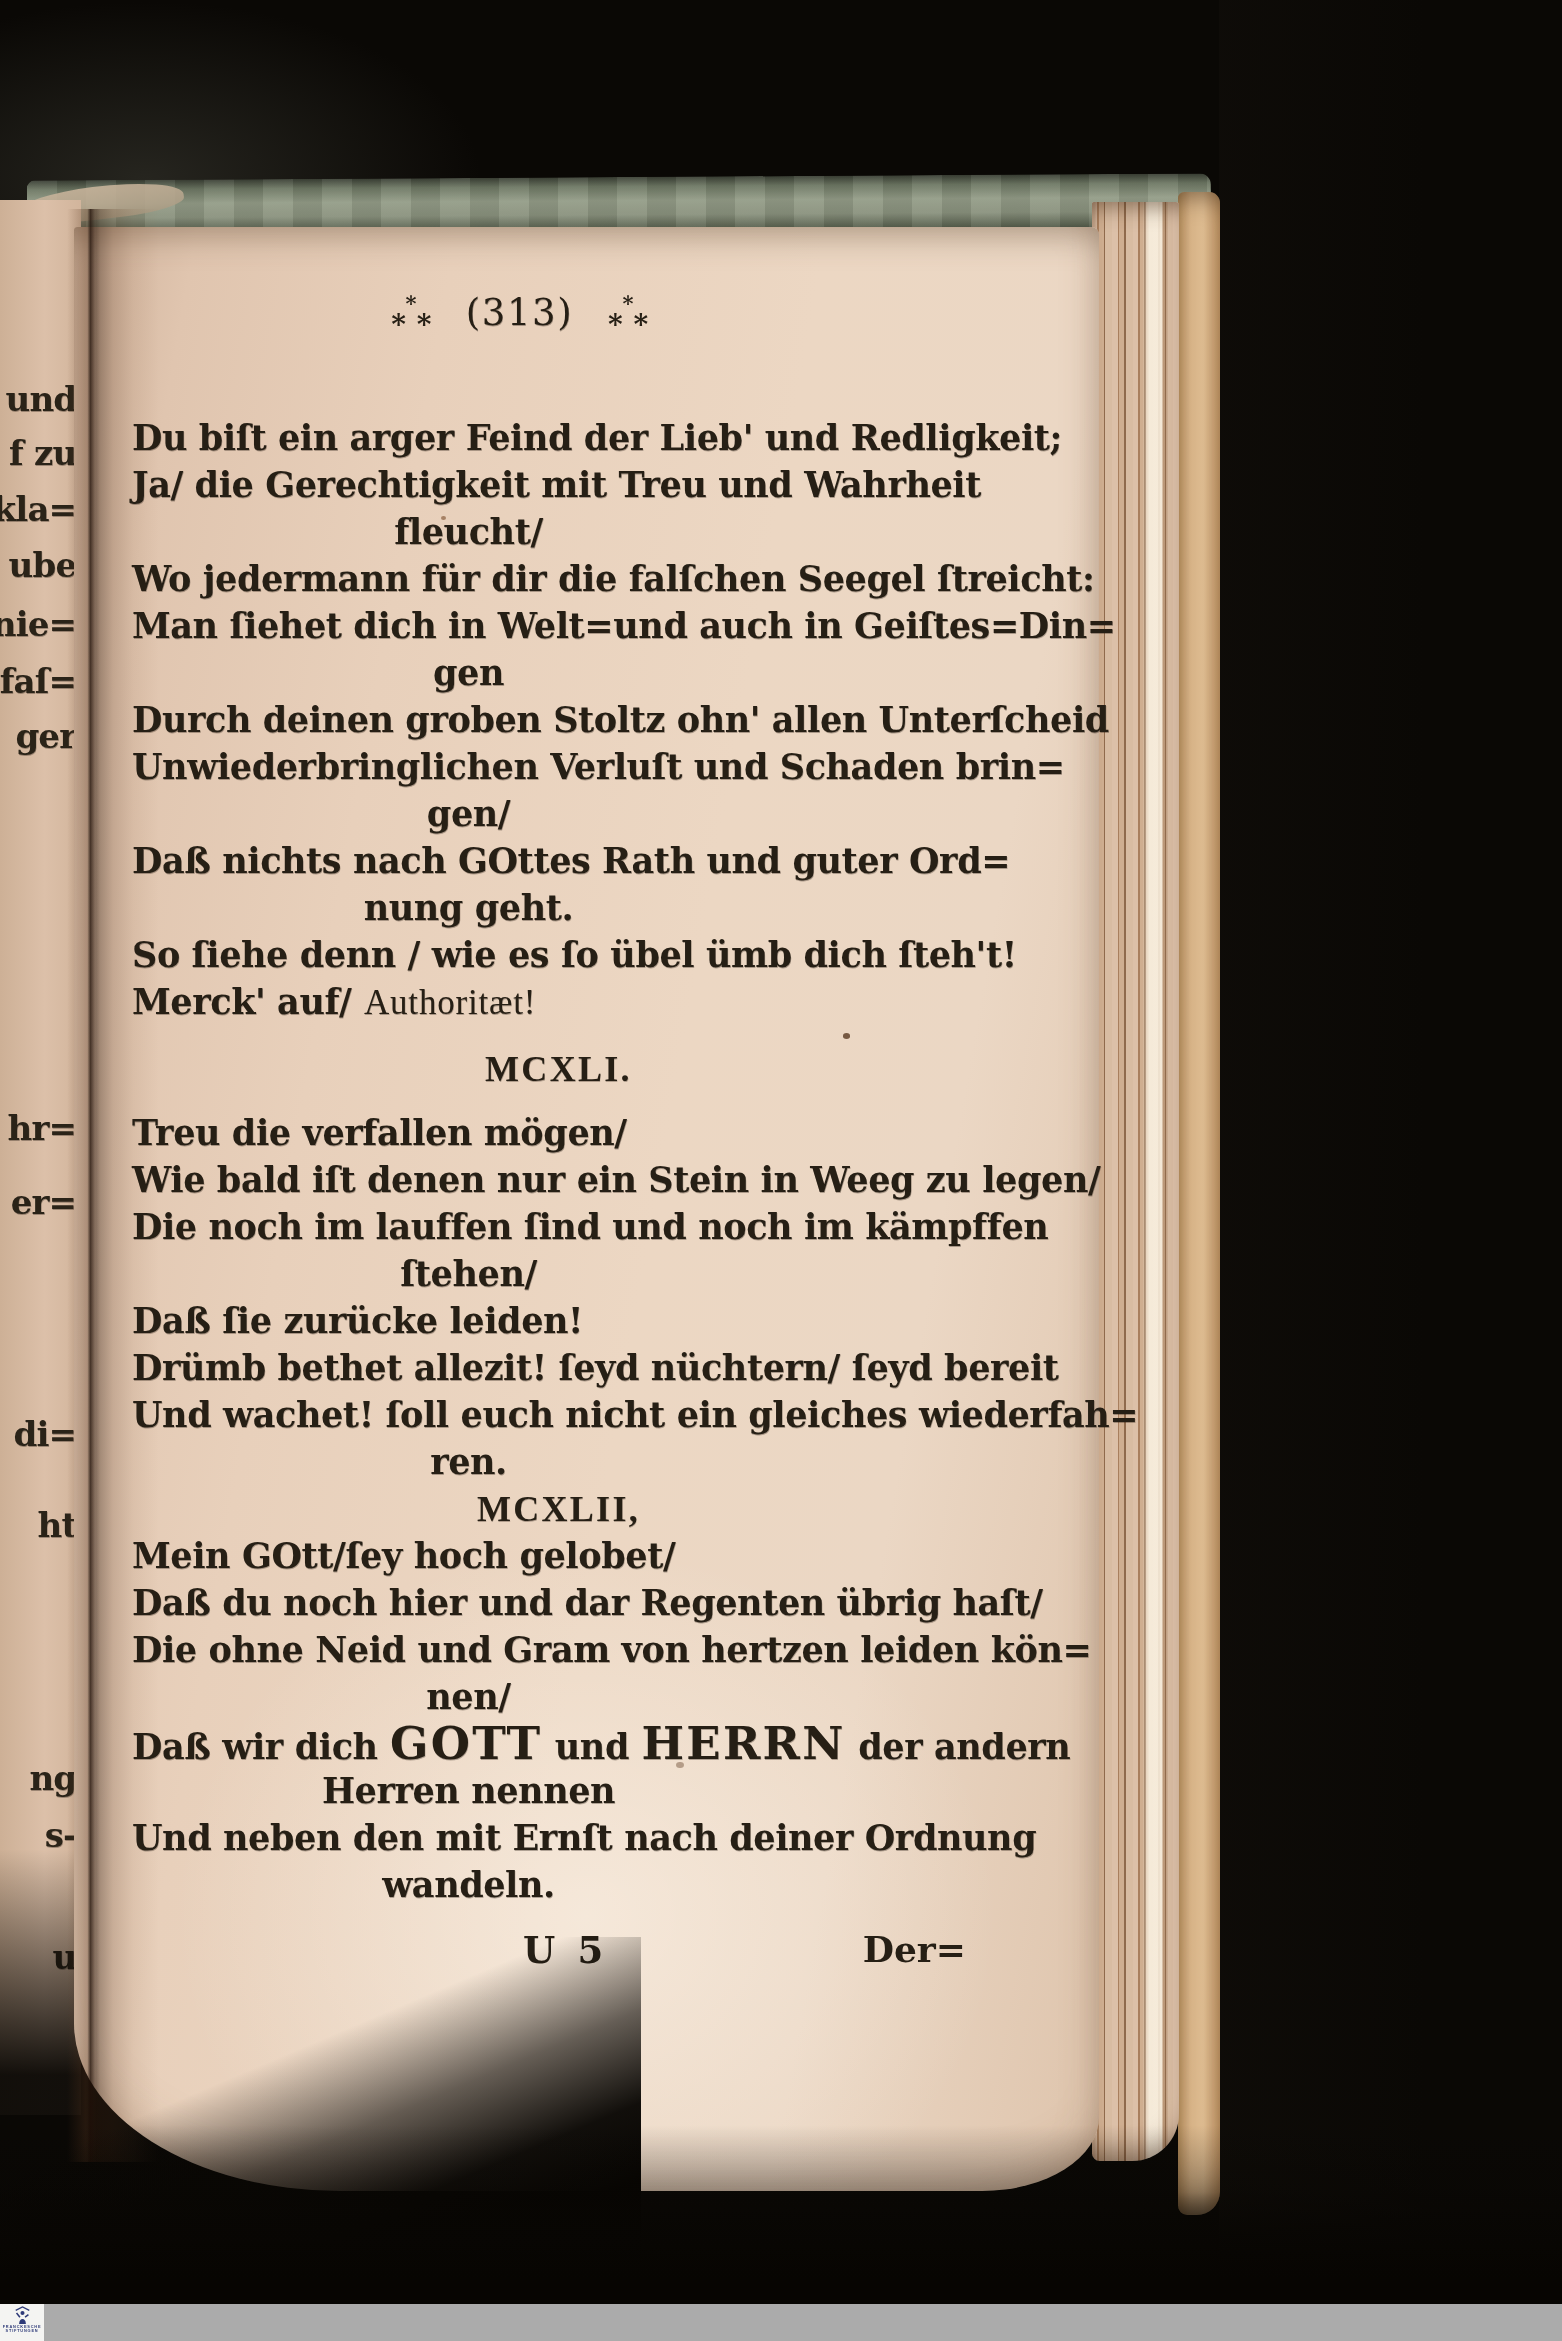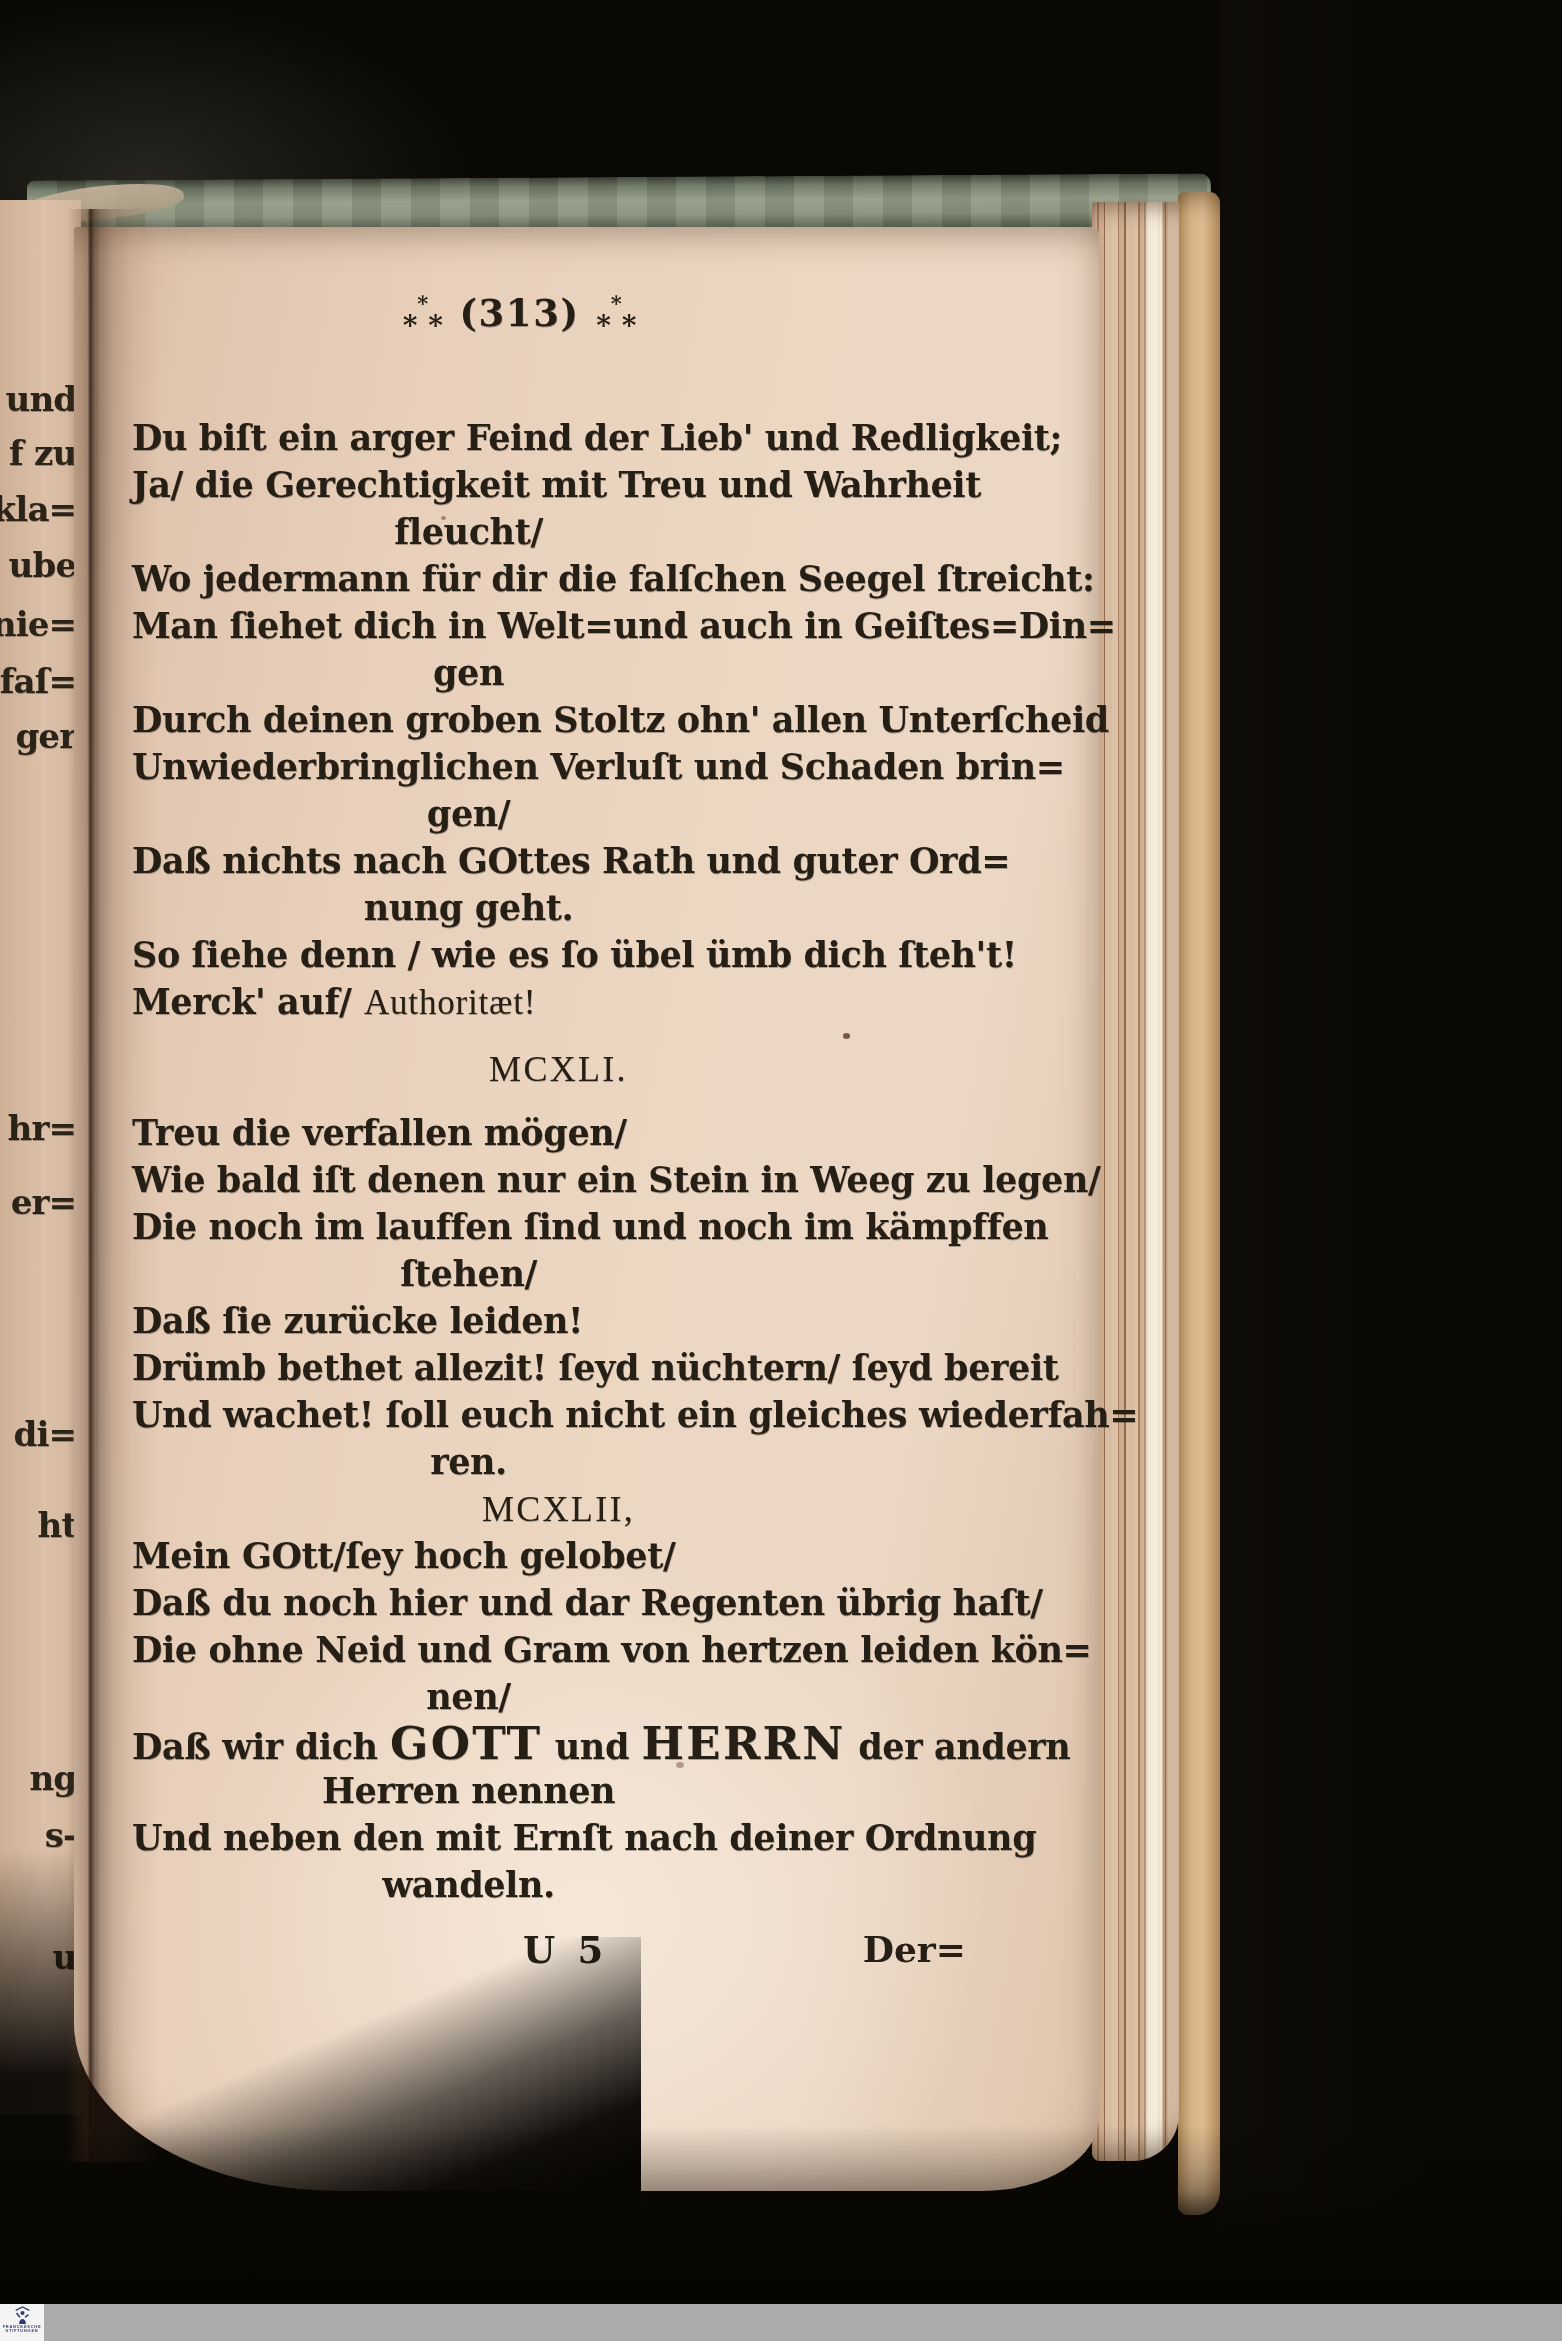--- a/index.html
+++ b/index.html
@@ -72,28 +72,28 @@
     background:linear-gradient(180deg, rgba(8,6,3,0) 0%, rgba(8,6,3,.3) 36%, rgba(8,6,3,.92) 62%, #070502 82%);}
 
   
   .ink{color:#261f15;}
   .pagehead{position:absolute;left:132px;top:291px;width:853px;display:flex;
     justify-content:center;align-items:center;transform:translateX(-39px);
     color:#261f15;}
   .orn{display:inline-flex;flex-direction:column;align-items:center;font-weight:700;}
   .orn .t{font-size:21px;line-height:12.5px;}
   .orn .b{font-size:28px;line-height:25px;letter-spacing:6.2px;text-indent:6.2px;}
-  .pagenum{font-size:37px;font-weight:700;margin:0 8px;letter-spacing:1.6px;
+  .pagenum{font-size:37px;font-weight:400;margin:0 26px;letter-spacing:1.6px;
     text-shadow:0.5px 0.6px 0.5px rgba(40,30,20,.35);}
 
   .textblock{position:absolute;left:132px;top:375px;width:853px;color:#261f15;margin-top:41px;}
   .ln{height:47px;font-size:35px;font-weight:700;line-height:44px;white-space:nowrap;
     letter-spacing:-0.4px;text-shadow:0.5px 0.7px 0.5px rgba(40,28,18,.33);}
   .cont{text-align:center;padding-right:180px;}
-  .rhead{font-family:"Liberation Serif",serif;font-weight:400;font-size:36px;
+  .rhead{font-family:"Liberation Serif",serif;font-weight:700;font-size:36px;
     letter-spacing:2.3px;text-align:center;text-shadow:0.3px 0.5px 0.4px rgba(40,28,18,.3);}
   .rhead.first{margin-top:19.5px;margin-bottom:17px;}
   .roman{font-family:"Liberation Serif",serif;font-weight:400;letter-spacing:0.8px;}
   .bigname{font-size:45px;letter-spacing:2.3px;}
   .mixed{display:flex;align-items:baseline;gap:12.5px;}
 
   .pagefoot{position:absolute;left:132px;top:1928px;width:853px;height:50px;color:#261f15;}
   .sig{position:absolute;left:391px;font-size:37px;font-weight:700;letter-spacing:4.7px;}
   .catch{position:absolute;right:19px;font-size:36px;font-weight:700;}
 

